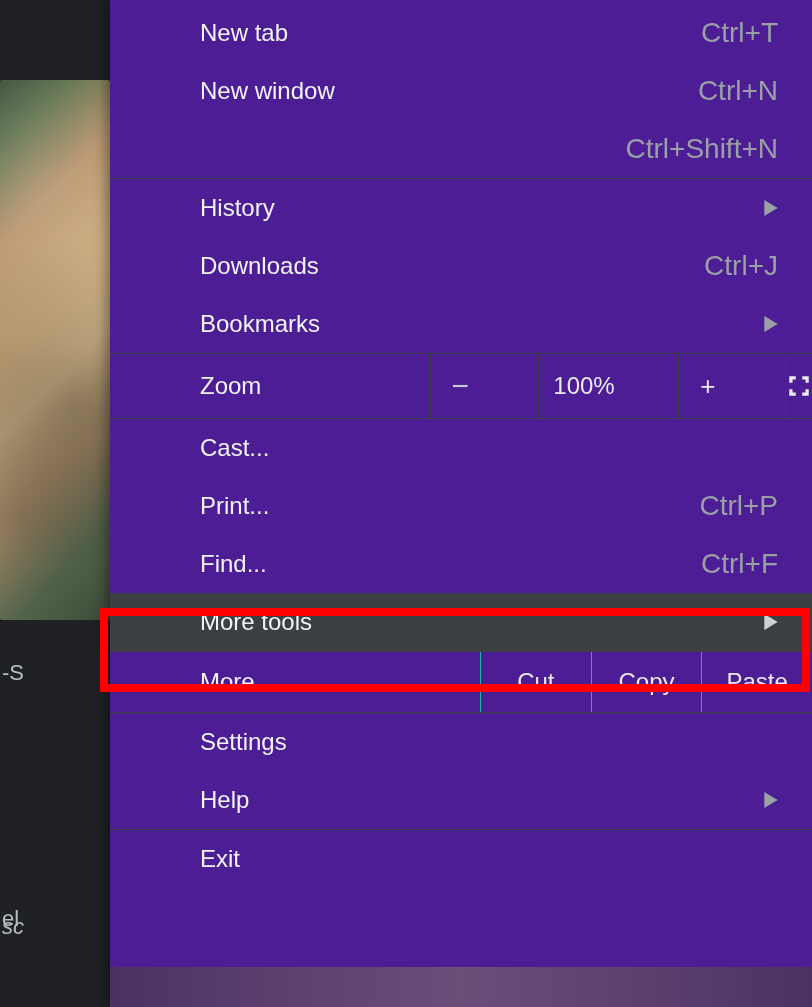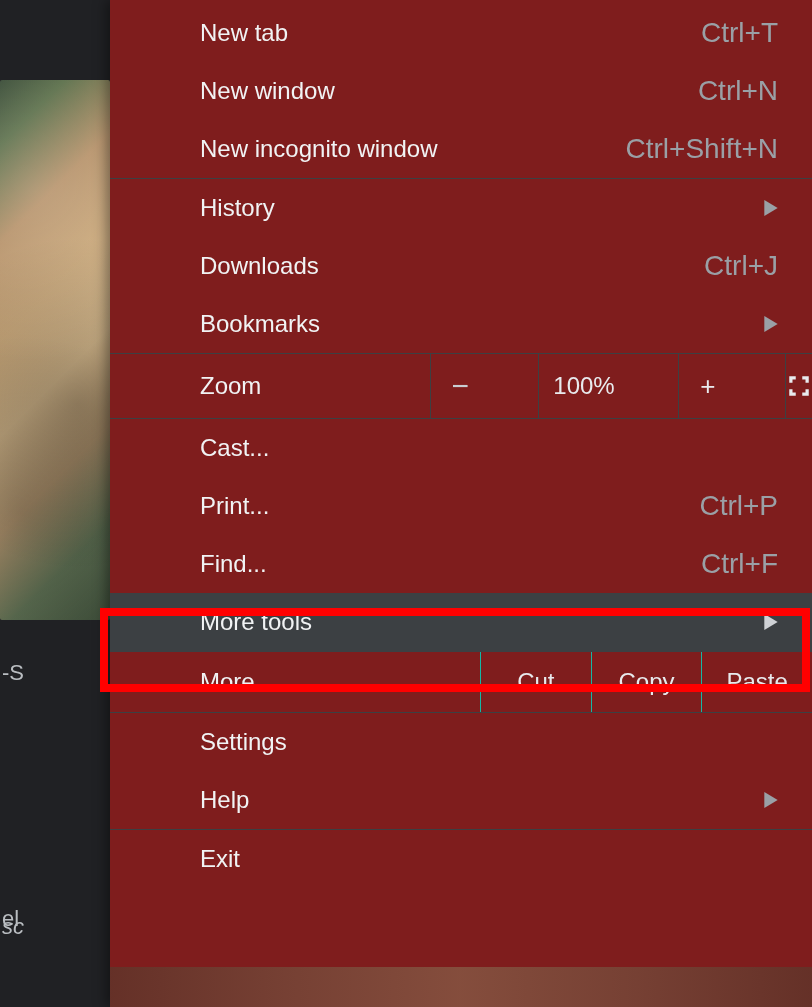--- a/index.html
+++ b/index.html
@@ -59,21 +59,21 @@
   .lbl-el { top: 906px; }
   .lbl-sc { top: 914px; font-style: italic; }
 
   
   .menu {
     position: absolute;
     left: 110px;
     top: 0;
     width: 702px; 
     height: 1007px;
-    background: #7f1d1d;
+    background: #4c1d95;
     box-shadow: -4px 0 12px rgba(0,0,0,.4);
   }
   .menu-inner {
     position: relative;
     width: 100%;
     height: 100%;
   }
 
   .item {
     position: relative;
@@ -185,21 +185,20 @@
 
       <div class="item">
         <span>New tab</span>
         <span class="shortcut">Ctrl+T</span>
       </div>
       <div class="item">
         <span>New window</span>
         <span class="shortcut">Ctrl+N</span>
       </div>
       <div class="item">
-        <span>New incognito window</span>
         <span class="shortcut">Ctrl+Shift+N</span>
       </div>
 
       <div class="sep"></div>
 
       <div class="item">
         <span>History</span>
         <span class="arrow">
           <svg width="14" height="16" viewBox="0 0 10 12">
               <path d="M0 0 L10 6 L0 12 Z" fill="#9aa0a6"></path>

